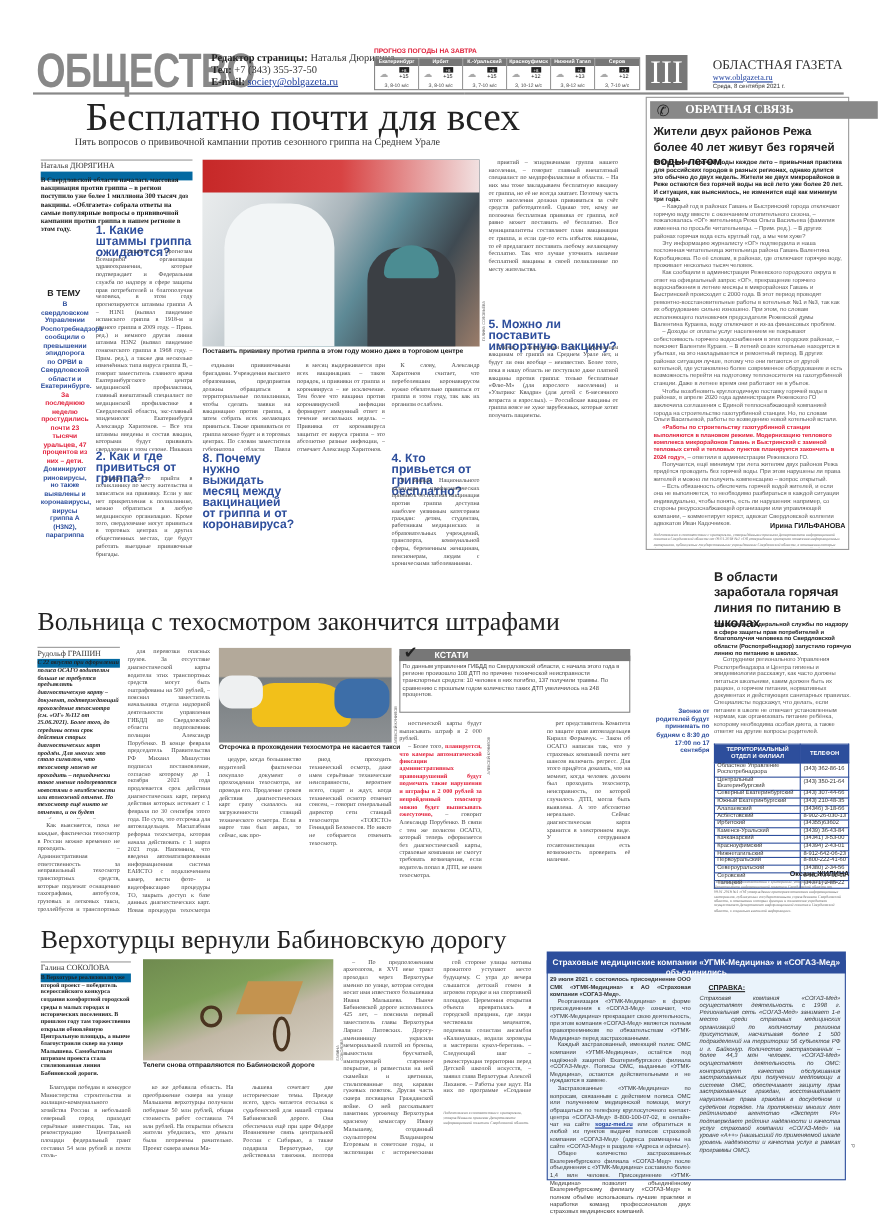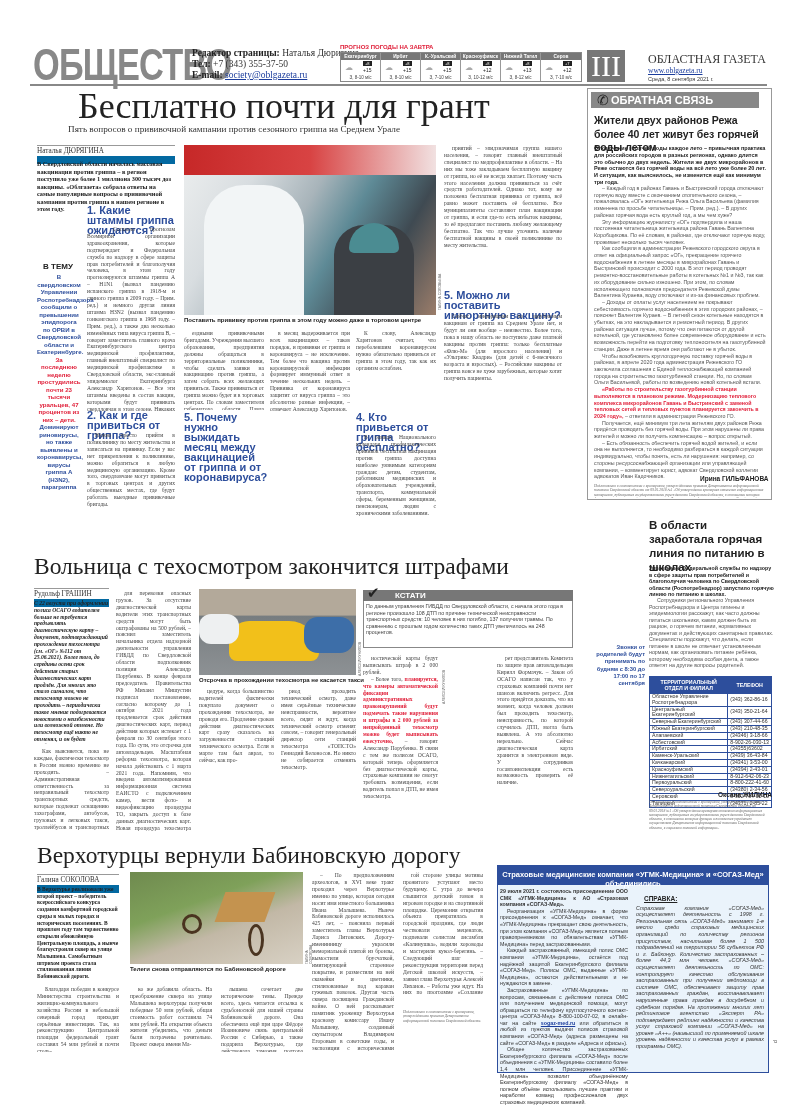--- a/index.html
+++ b/index.html
@@ -33,21 +33,21 @@
 .byline{font-family:"Liberation Serif",serif;font-size:7.2px;color:#333;border-top:1px solid #999;border-bottom:8px solid #0369a1;padding:1px 0}
 .lead{font-family:"Liberation Serif",serif;font-size:6.3px;line-height:7.5px;font-weight:bold;color:#222}
 .q{font-family:Liberation Sans, sans-serif;font-weight:bold;color:#2d4e9c;font-size:11px;line-height:10px}
 .photo{background:linear-gradient(135deg,#5b6e74,#c4c9c6 40%,#8f9ba1 70%,#3e4448);overflow:hidden}
 .caption{font-family:"Liberation Sans",sans-serif;font-weight:bold;font-size:6px;color:#222;white-space:nowrap}
 .credit{font-family:"Liberation Sans",sans-serif;font-size:3.5px;color:#666;writing-mode:vertical-rl;transform:rotate(180deg)}
 .side-title{font-family:"Liberation Sans",sans-serif;font-weight:bold;font-size:8px;color:#222;text-align:center}
 .side-blue{font-family:"Liberation Sans",sans-serif;font-weight:bold;font-size:6.1px;line-height:7.5px;color:#2d4e9c;text-align:center}
 .side-red{font-family:"Liberation Sans",sans-serif;font-weight:bold;font-size:6.1px;line-height:7.5px;color:#e0203a;text-align:center}
 .fb-box{left:587px;top:88px;width:185px;height:412px;border:1px solid #999}
-.fb-bar{left:591px;top:92px;width:168px;height:16px;background:#888;color:#fff;font-family:Liberation Sans, sans-serif;font-weight:bold;font-size:11px;line-height:16px;padding-left:20px}
+.fb-bar{left:591px;top:92px;width:207px;height:16px;background:#888;color:#fff;font-family:Liberation Serif, serif;font-weight:bold;font-size:11px;line-height:16px;padding-left:32px}
 .fb-phone{left:597px;top:92px;font-size:14px;color:#222}
 .fb-head{left:594px;top:114px;width:172px;font-family:"Liberation Sans",sans-serif;font-weight:bold;font-size:10.5px;line-height:13.5px;color:#222}
 .fb-lead{left:594px;top:145px;width:172px;font-family:"Liberation Sans",sans-serif;font-weight:bold;font-size:5.5px;line-height:6.8px;color:#222}
 .fb-body{left:594px;top:185px;width:172px;height:295px;font-family:"Liberation Sans",sans-serif;font-size:5.3px;line-height:6.7px;color:#555;overflow:hidden}
 .fb-body p{text-indent:8px}
 .red{color:#e0203a;font-weight:bold}
 .note{font-family:"Liberation Serif",serif;font-style:italic;font-size:3.6px;line-height:4.3px;color:#666}
 .hot-title{font-family:"Liberation Sans",sans-serif;font-weight:bold;font-size:11.5px;line-height:14px;color:#222}
 .hot-lead{font-family:"Liberation Sans",sans-serif;font-weight:bold;font-size:5.3px;line-height:6.5px;color:#222}
 .hot-body{font-family:"Liberation Sans",sans-serif;font-size:5.3px;line-height:6.5px;color:#555}
@@ -132,21 +132,21 @@
       <div class="wx-wind">З, 7-10 м/с</div>
     </div>
   </div>
 <div class="abs page-num">III</div>
 <div class="abs paper-name">ОБЛАСТНАЯ ГАЗЕТА</div>
 <a class="abs paper-url">www.oblgazeta.ru</a>
 <div class="abs paper-date">Среда, 8 сентября 2021 г.</div>
 <div class="hdr-line"></div>
 <div class="r-line"></div>
 
-<div class="abs h1" style="left:78px;top:86px;font-size:36px;line-height:40px">Бесплатно почти для грант</div>
+<div class="abs h1" style="left:78px;top:86px;font-size:36px;line-height:40px">Бесплатно почти для всех</div>
 <div class="abs sub" style="left:68px;top:124px">Пять вопросов о прививочной кампании против сезонного гриппа на Среднем Урале</div>
 <div class="abs byline" style="left:37px;top:145px;width:138px">Наталья ДЮРЯГИНА</div>
 <div class="abs lead" style="left:37px;top:160px;width:138px">В Свердловской области началась массовая вакцинация против гриппа – в регион поступило уже более 1 миллиона 300 тысяч доз вакцины. «Облгазета» собрала ответы на самые популярные вопросы о прививочной кампании против гриппа в нашем регионе в этом году.</div>
 
 <div class="abs side-title" style="left:37px;top:262px;width:42px">В ТЕМУ</div>
 <div class="abs" style="left:37px;top:273px;width:44px">
   <div class="side-blue">В свердловском Управлении Роспотребнадзора сообщили о превышении эпидпорога по ОРВИ в Свердловской области и Екатеринбурге.</div>
   <div class="side-red">За последнюю неделю простудились почти 23 тысячи уральцев, 47 процентов из них – дети.</div>
   <div class="side-blue">Доминируют риновирусы, но также выявлены и коронавирусы, вирусы гриппа А (H3N2), парагриппа</div>
 </div>
@@ -165,21 +165,21 @@
   <div style="position:absolute;left:20px;top:40px;width:100px;height:130px;background:#f2f5f6;border-radius:40px 40px 0 0"></div>
   <div style="position:absolute;left:150px;top:80px;width:80px;height:90px;background:#3b3f44;border-radius:30px 30px 0 0"></div>
   <div style="position:absolute;left:165px;top:78px;width:50px;height:30px;background:#4b8c92;border-radius:25px 25px 5px 5px"></div>
 </div>
 <div class="abs credit" style="left:438px;top:270px;height:40px">ГАЛИНА СОЛОВЬЁВА</div>
 <div class="abs caption" style="left:184px;top:317px">Поставить прививку против гриппа в этом году можно даже в торговом центре</div>
 
 <div class="abs txt" style="left:184px;top:330px;width:80px;height:80px">
     <p>ездными прививочными бригадами. Учреждения высшего образования, предприятия должны обращаться в территориальные поликлиники, чтобы сделать заявки на вакцинацию против гриппа, а затем собрать всех желающих привиться. Также прививаться от гриппа можно будет и в торговых центрах. По словам заместителя губернатора области Павла Креката, эта кампания проще в организации, чем для коронавируса. Важно после прививки соблюдать все меры предосторожности.</p>
   </div>
-<div class="abs q" style="left:184px;top:412px;width:80px">5. Почему нужно выжидать месяц между вакцинацией от гриппа и от коронавируса?</div>
+<div class="abs q" style="left:184px;top:412px;width:80px">8. Почему нужно выжидать месяц между вакцинацией от гриппа и от коронавируса?</div>
 <div class="abs txt" style="left:270px;top:330px;width:80px;height:214px">
     <p>в месяц выдерживается при всех вакцинациях – таков порядок, и прививки от гриппа и коронавируса – не исключение. Тем более что вакцина против коронавирусной инфекции формирует иммунный ответ в течение нескольких недель. – Прививка от коронавируса защитит от вируса гриппа – это абсолютно разные инфекции, – отмечает Александр Харитонов.</p>
   </div>
 <div class="abs txt" style="left:356px;top:330px;width:80px;height:80px">
     <p>К слову, Александр Харитонов считает, что переболевшим коронавирусом нужно обязательно привиться от гриппа в этом году, так как их организм ослаблен.</p>
   </div>
 <div class="abs q" style="left:356px;top:412px;width:80px">4. Кто привьется от гриппа бесплатно?</div>
 <div class="abs txt" style="left:356px;top:434px;width:80px;height:110px">
     <p>В рамках Национального календаря профилактических прививок бесплатная вакцинация против гриппа доступна наиболее уязвимым категориям граждан: детям, студентам, работникам медицинских и образовательных учреждений, транспорта, коммунальной сферы, беременным женщинам, пенсионерам, людям с хроническими заболеваниями.</p>
   </div>

